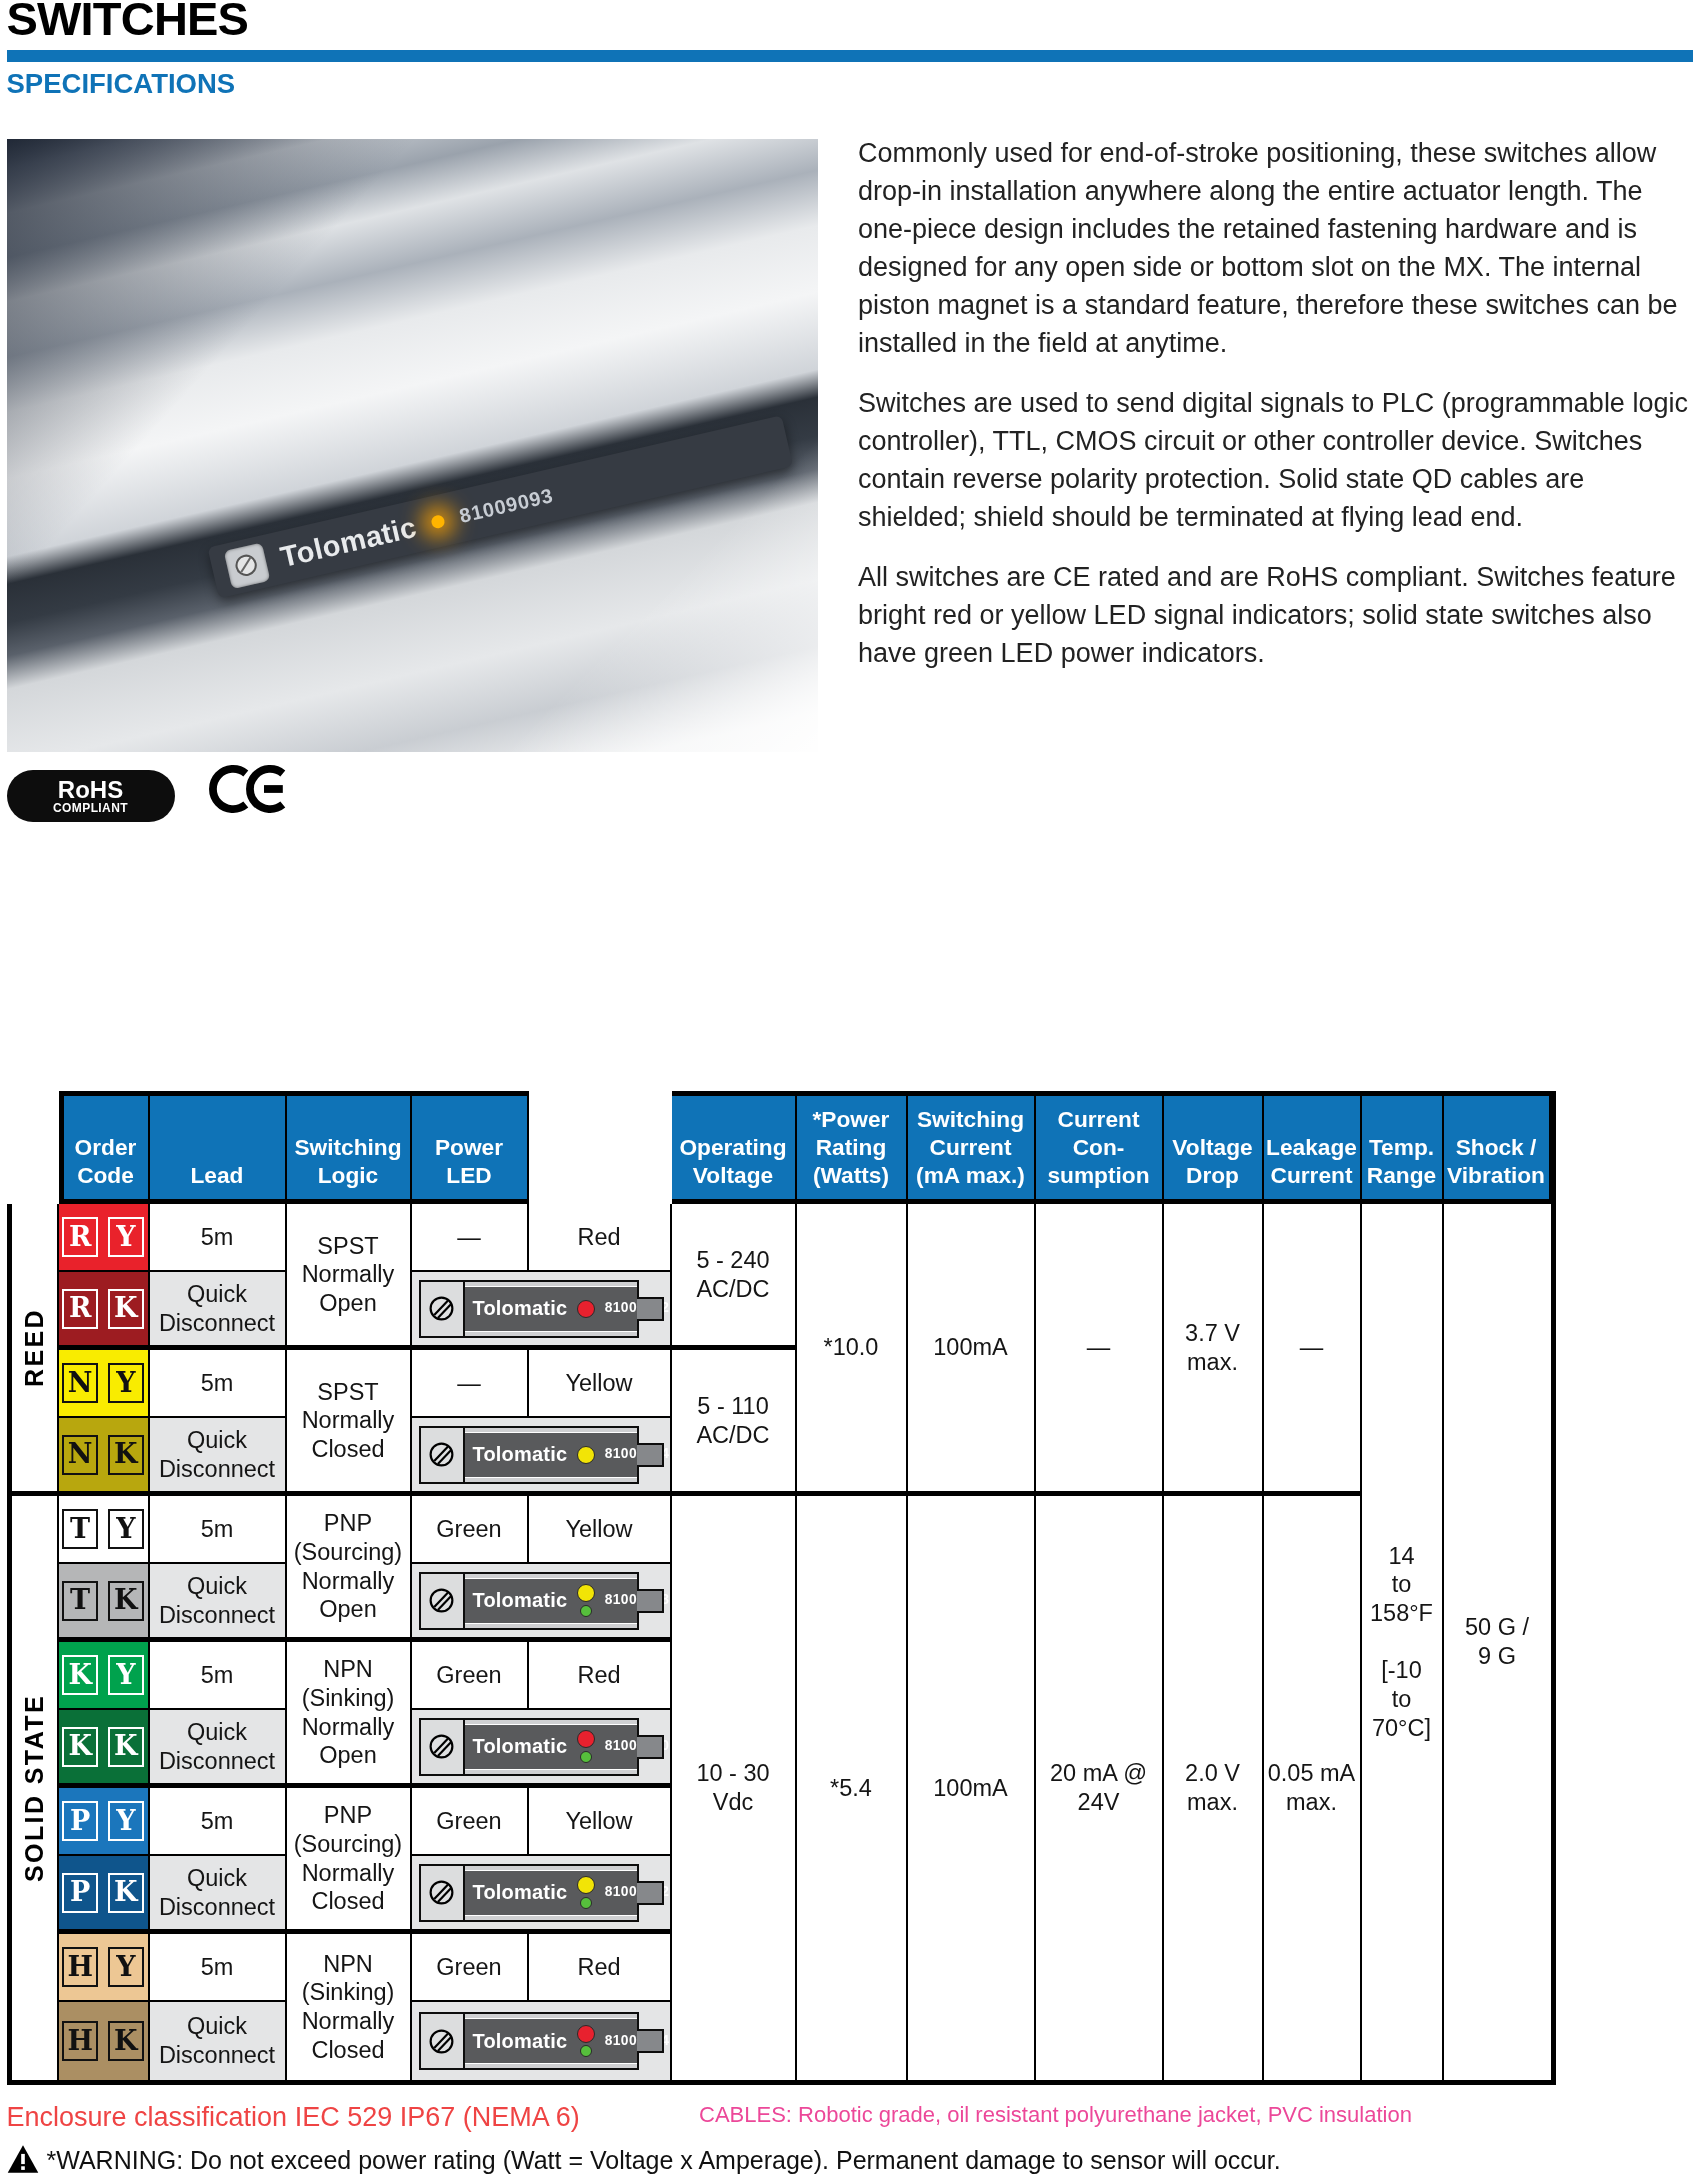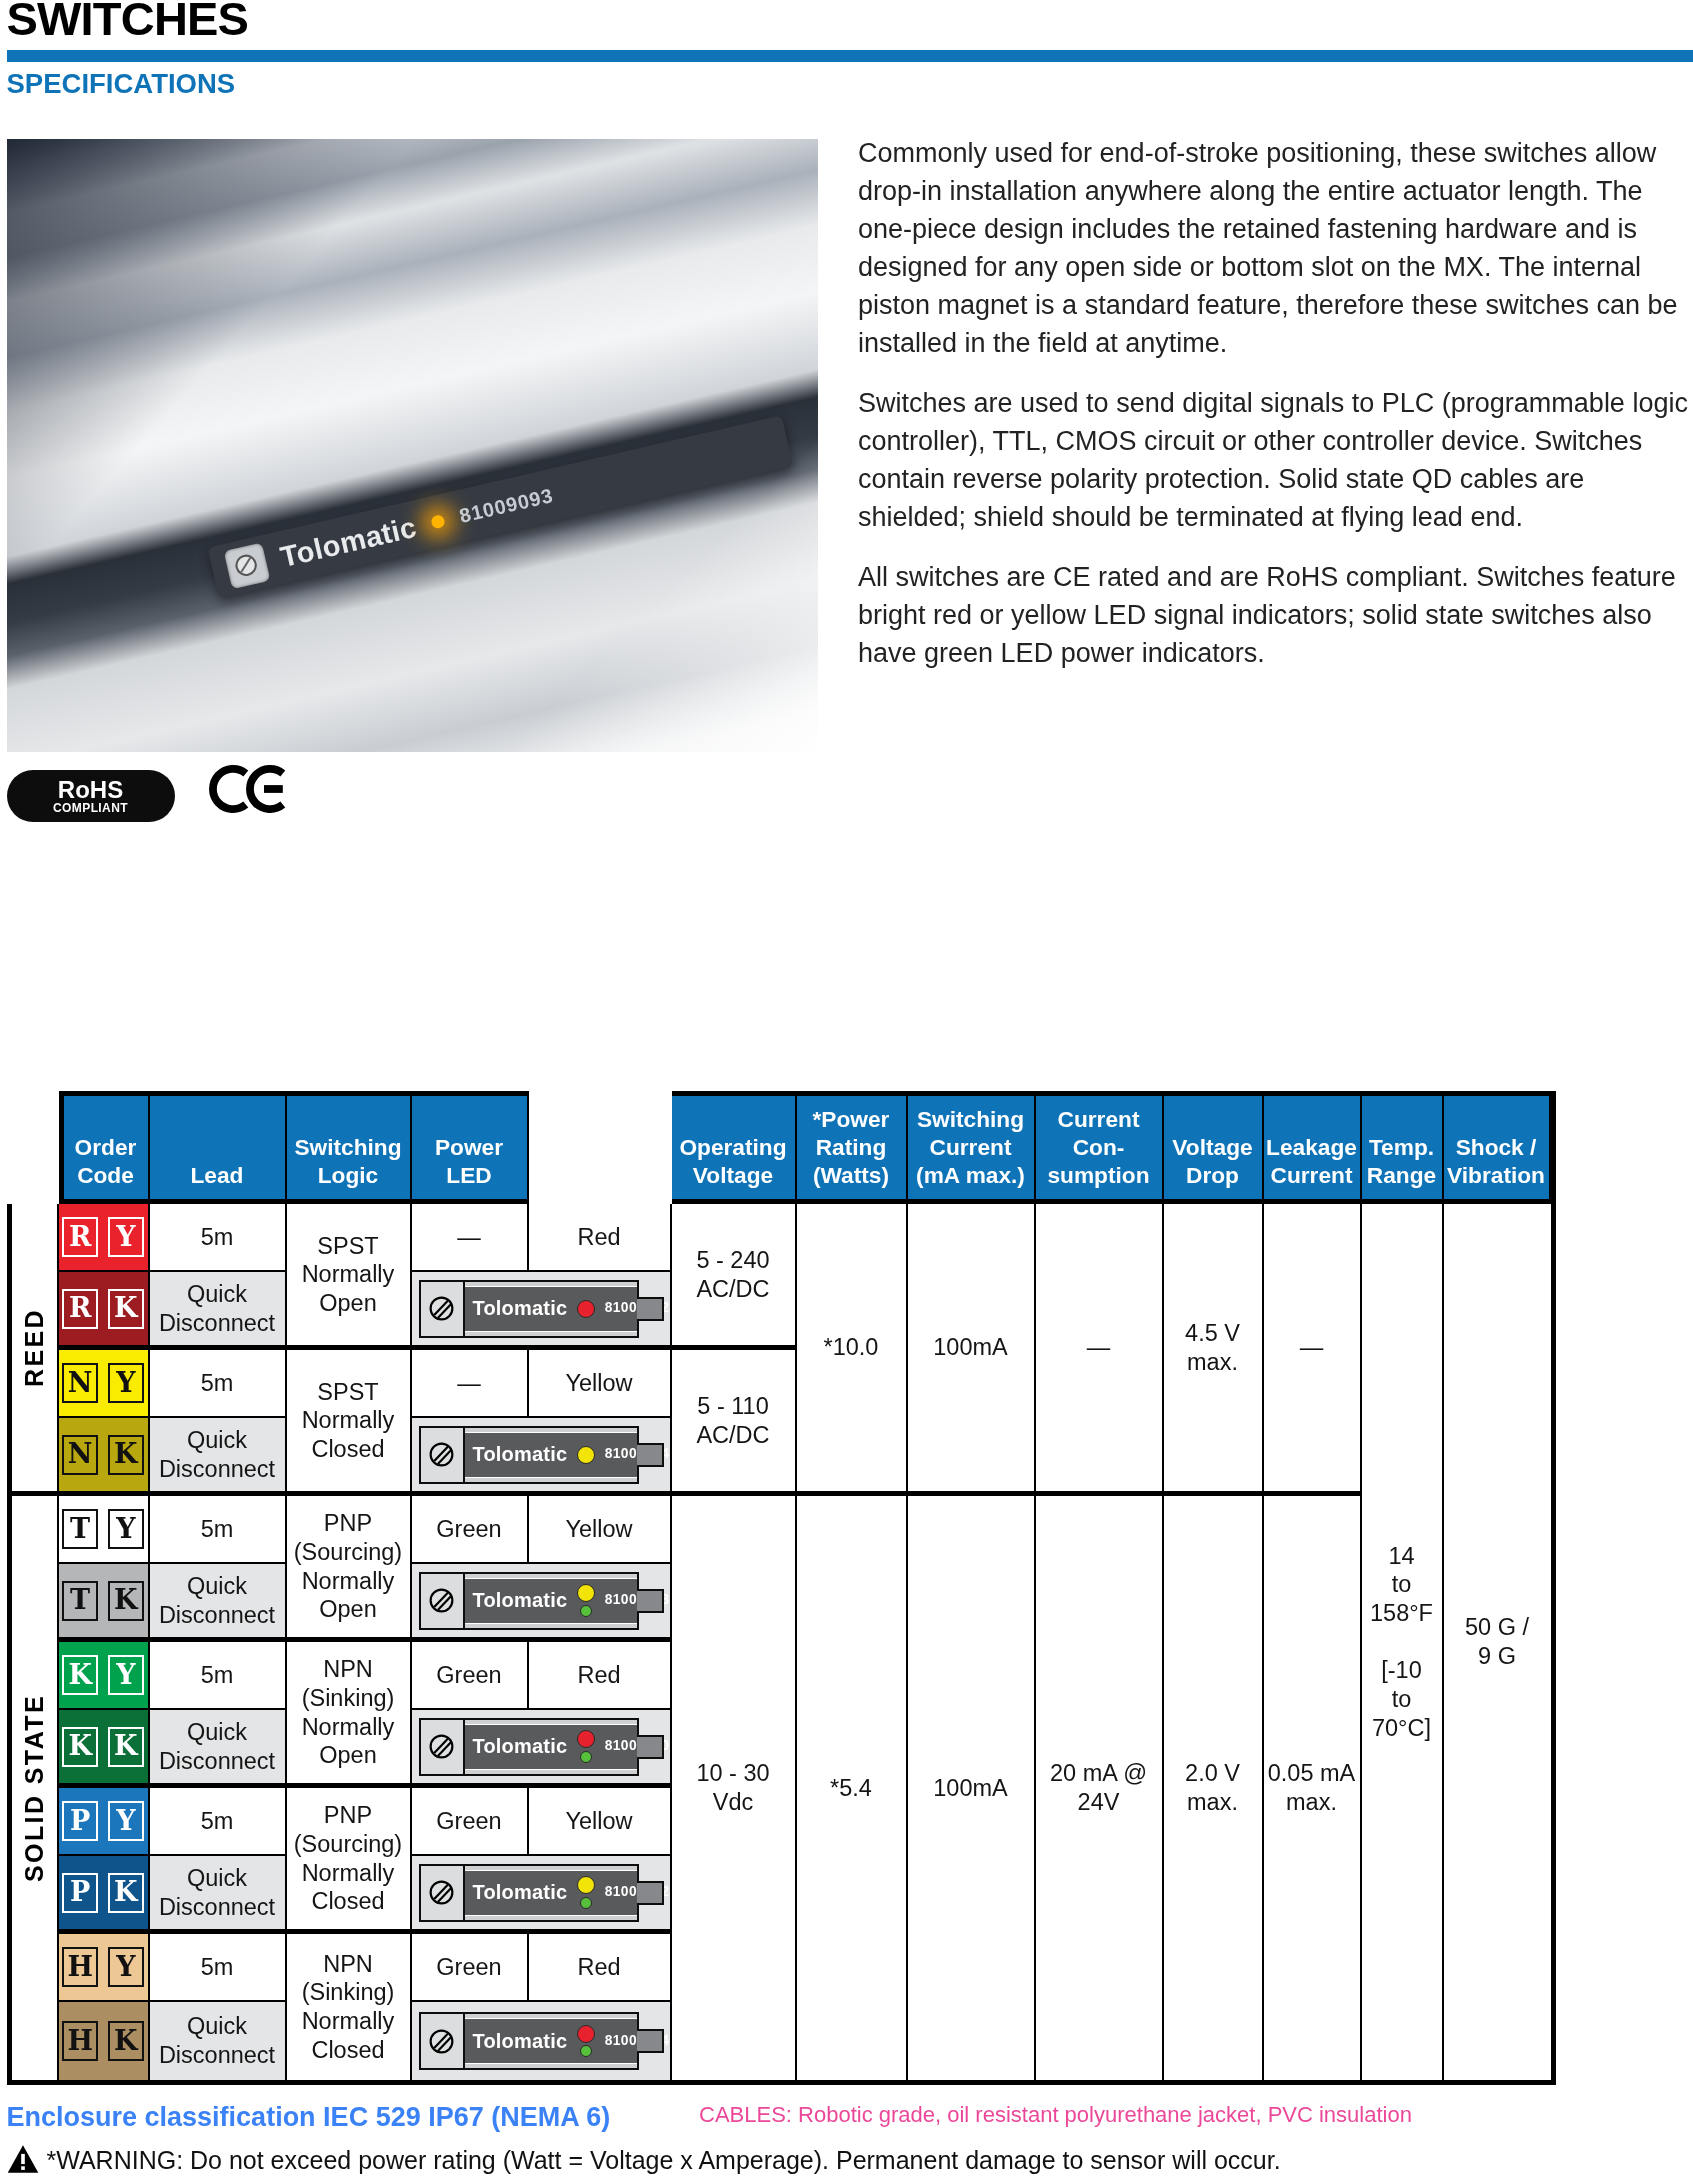--- a/index.html
+++ b/index.html
@@ -84,21 +84,21 @@
   .sw-leds{display:flex;align-items:center;flex:none;}
   .sw-leds.two{flex-direction:column;gap:2.4px;}
   .led{border-radius:50%;border:1.6px solid #2a2a2a;box-sizing:border-box;display:block;}
   .led.big{width:18px;height:18px;}
   .led.small{width:12px;height:12px;}
   .sw-serial{color:#fff;font-weight:bold;font-size:13.8px;letter-spacing:0.4px;flex:none;}
   .sw-stub{position:absolute;right:-27px;top:50%;transform:translateY(-50%);width:27px;height:24px;
     background:#86888b;border:2.4px solid #0d0d0d;border-left:none;box-sizing:border-box;}
 
   
-  .foot-enclosure{position:absolute;left:6.5px;top:2102px;font-size:27px;color:#3b82f6;font-weight:bold;}
+  .foot-enclosure{position:absolute;left:6.5px;top:2102px;font-size:27px;color:#ef4444;}
   .foot-cables{position:absolute;left:699px;top:2102px;font-size:22px;color:#ec4899;}
   .warning{position:absolute;left:6.5px;top:2144px;display:flex;align-items:center;gap:8px;}
   .warning .wtext{font-size:25px;color:#111;}
 </style>
 </head>
 <body>
 
 <div id="page">
 
   <div class="title">SWITCHES</div>
@@ -340,21 +340,21 @@
     <div class="td b-thick" style="grid-area:2/8/6/9">*10.0</div>
     <div class="td b-last" style="grid-area:6/8/14/9">*5.4</div>
 
     <div class="td b-thick" style="grid-area:2/9/6/10">100mA</div>
     <div class="td b-last" style="grid-area:6/9/14/10">100mA</div>
 
     <div class="td b-thick" style="grid-area:2/10/6/11">—</div>
     <div class="td b-last" style="grid-area:6/10/14/11">20 mA @
 24V</div>
 
-    <div class="td b-thick" style="grid-area:2/11/6/12">4.5 V
+    <div class="td b-thick" style="grid-area:2/11/6/12">3.7 V
 max.</div>
     <div class="td b-last" style="grid-area:6/11/14/12">2.0 V
 max.</div>
 
     <div class="td b-thick" style="grid-area:2/12/6/13">—</div>
     <div class="td b-last" style="grid-area:6/12/14/13">0.05 mA
 max.</div>
 
     <div class="td b-last" style="grid-area:2/13/14/14">14
 to

